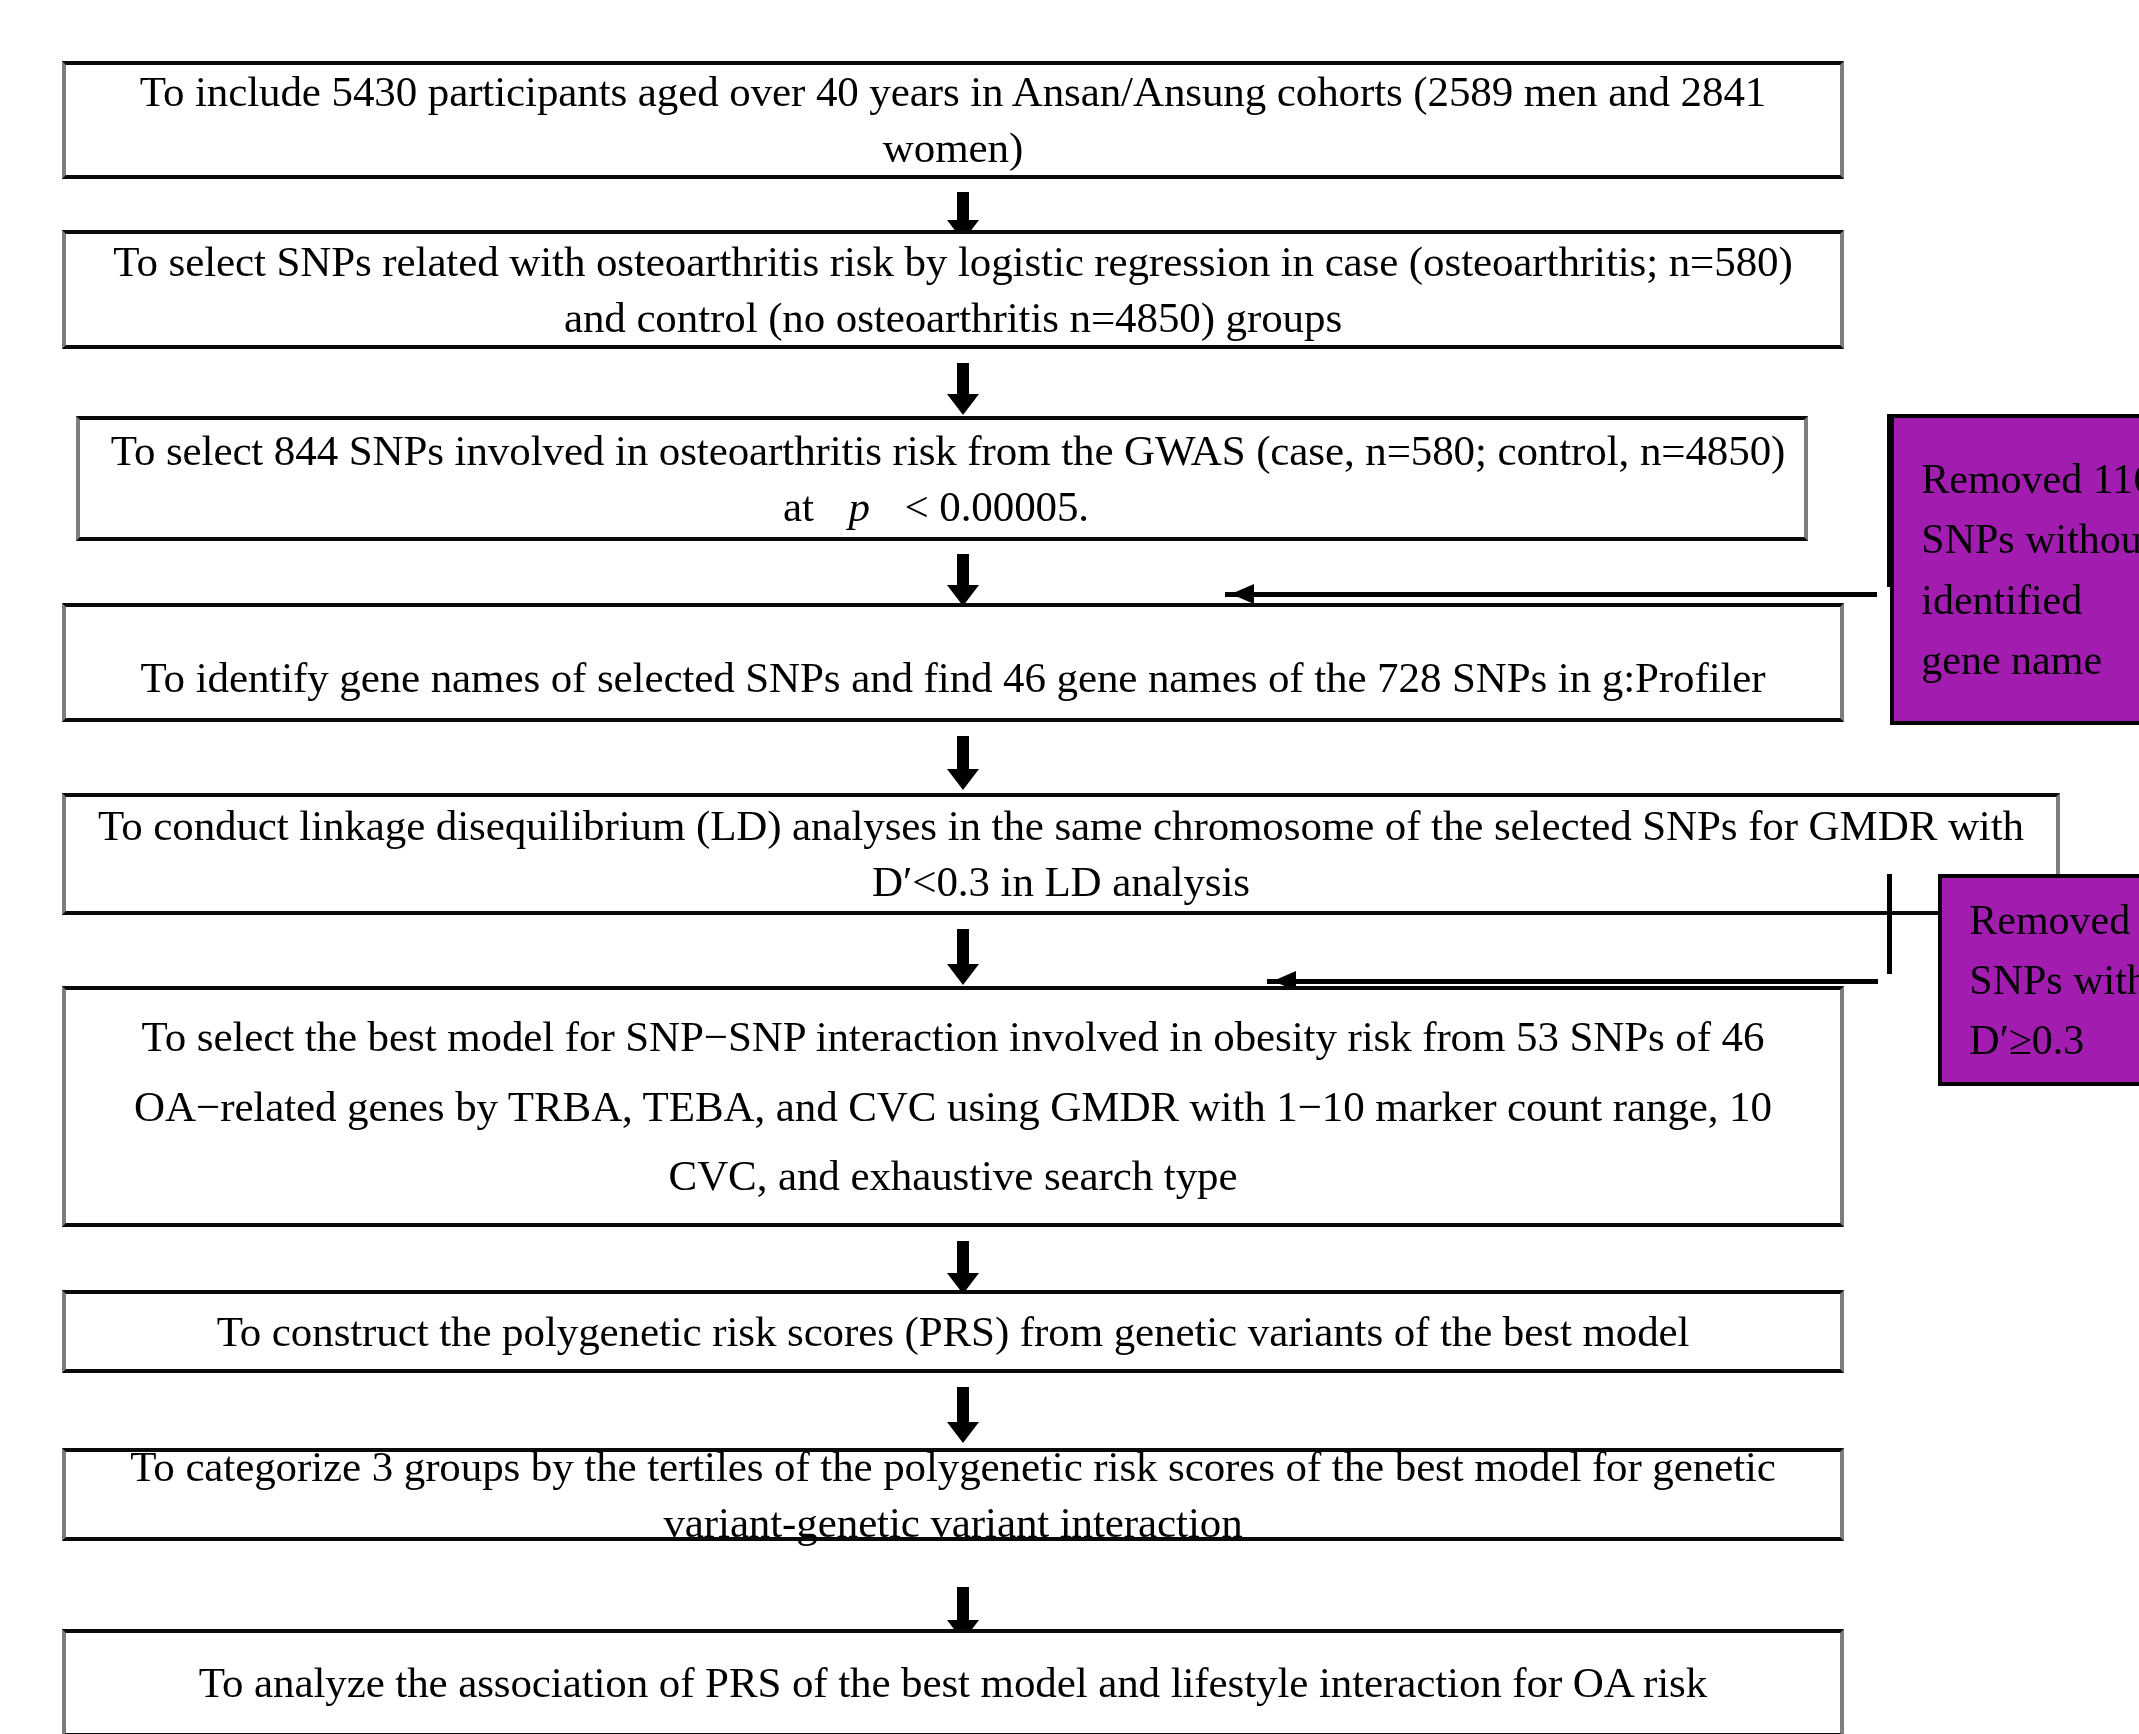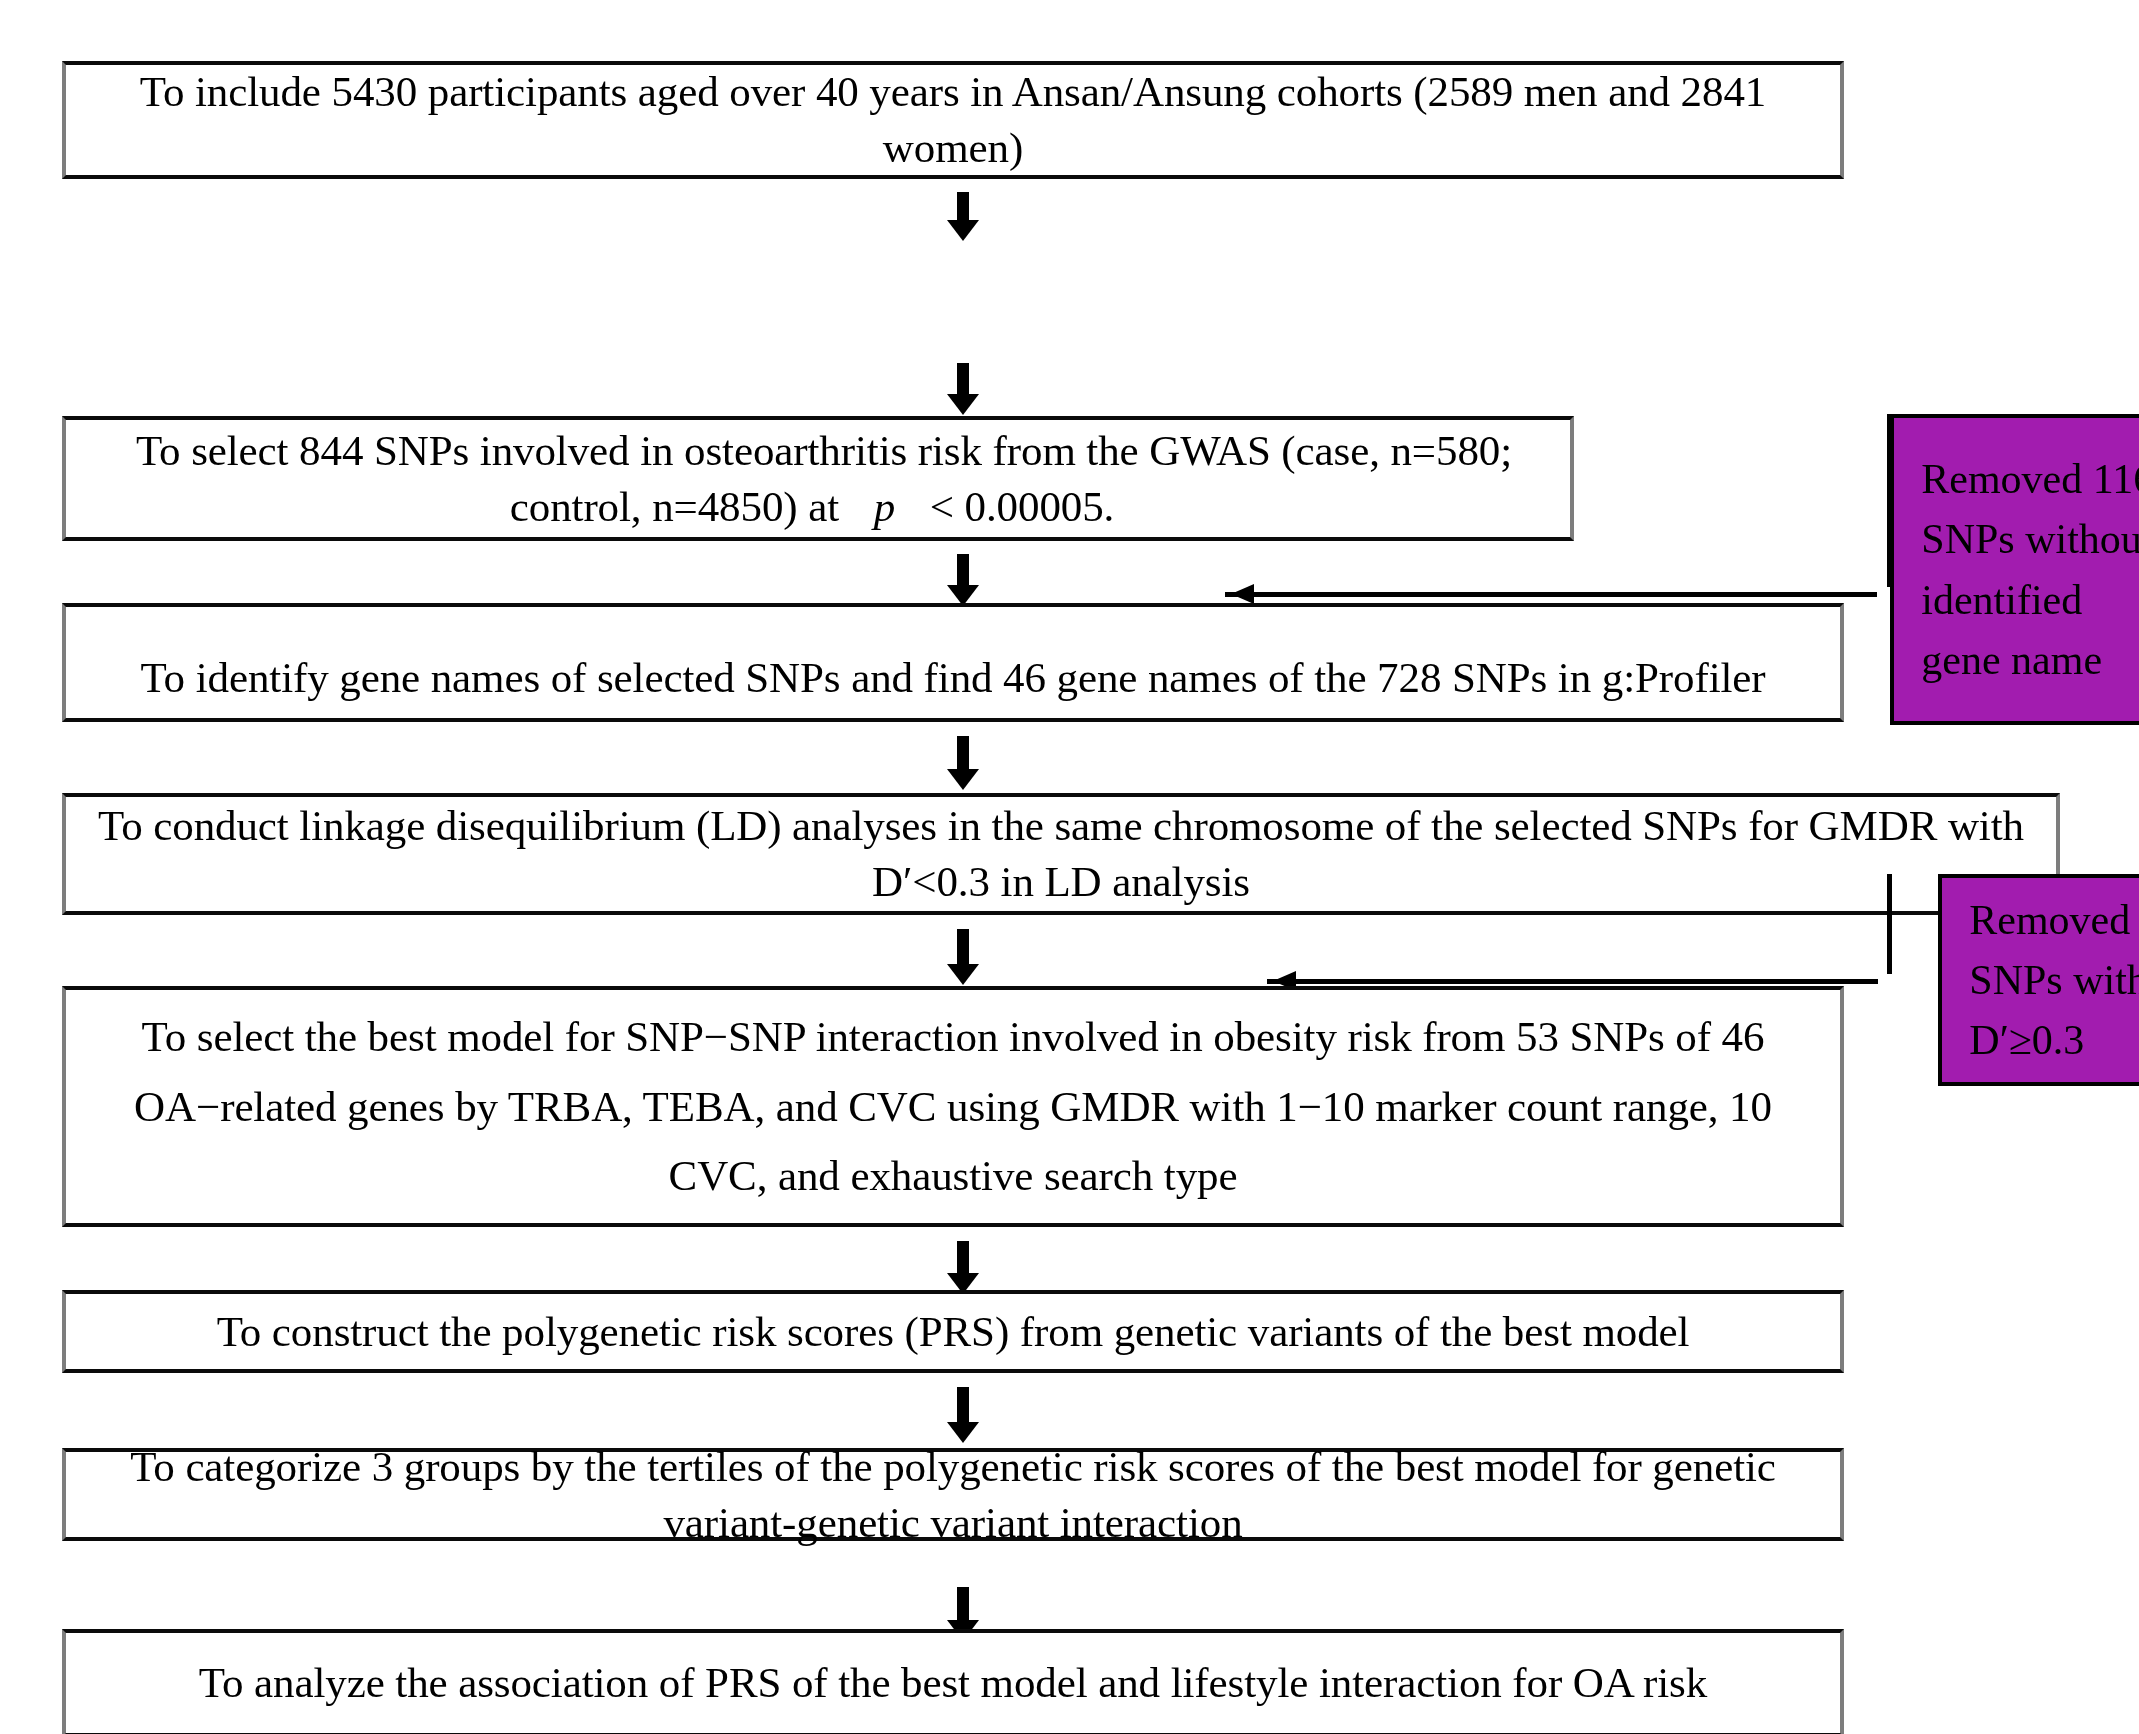--- a/index.html
+++ b/index.html
@@ -115,27 +115,30 @@
 
   <div class="flow-box" style="left:14px; top:12.5px; width:1782px; height:118px;">
     <div class="txt">To include 5430 participants aged over 40 years in Ansan/Ansung cohorts  (2589 men and 2841 women)</div>
   </div>
 
   <div class="down-arrow" style="left:887px; top:132px; height:49px;">
     <div class="shaft" style="height:29px;"></div>
     <div class="head" style="top:28px;"></div>
   </div>
 
+  <div class="flow-box" style="left:14px; top:182px; width:1782px; height:119px;">
+    <div class="txt">To select SNPs related with osteoarthritis risk by logistic regression in case (osteoarthritis; n=580) and control (no osteoarthritis n=4850) groups</div>
+  </div>
 
   <div class="down-arrow" style="left:887px; top:303px; height:53px;">
     <div class="shaft" style="height:32px;"></div>
     <div class="head" style="top:30.5px;"></div>
   </div>
 
-  <div class="flow-box" style="left:14px; top:368px; width:1512px; height:125px;">
+  <div class="flow-box" style="left:28px; top:368px; width:1732px; height:125px;">
     <div class="txt"><span>To select 844 SNPs involved in osteoarthritis risk from the GWAS (case, n=580; control, n=4850) at </span><span class="italic-p">p</span><span> &lt; 0.00005.</span></div>
   </div>
 
   <div class="down-arrow" style="left:887px; top:494px; height:53px;">
     <div class="shaft" style="height:32px;"></div>
     <div class="head" style="top:30.5px;"></div>
   </div>
 
   <div class="side-box" style="left:1842px; top:366px; width:289px; height:311px;">
     <div class="txt">Removed 116 SNPs without identified gene name</div>

